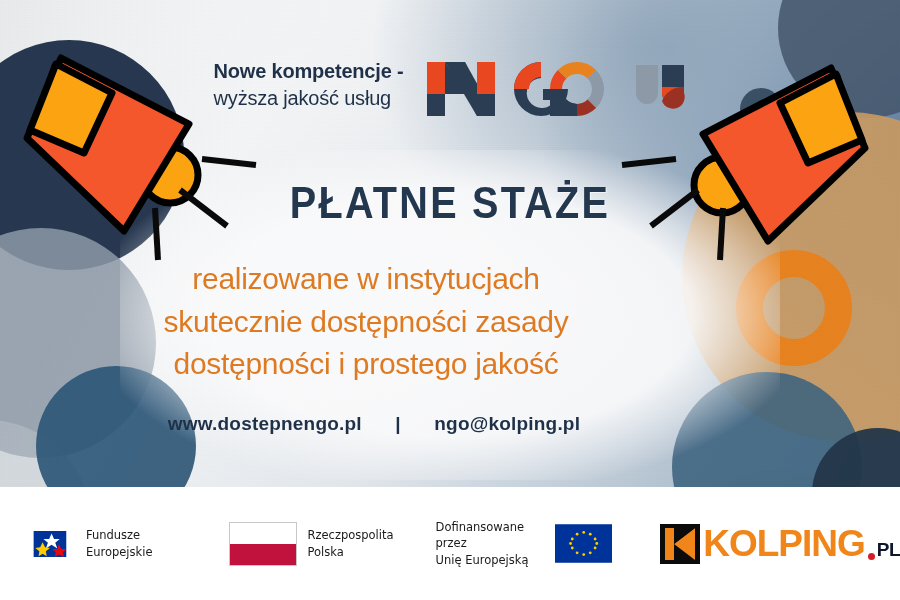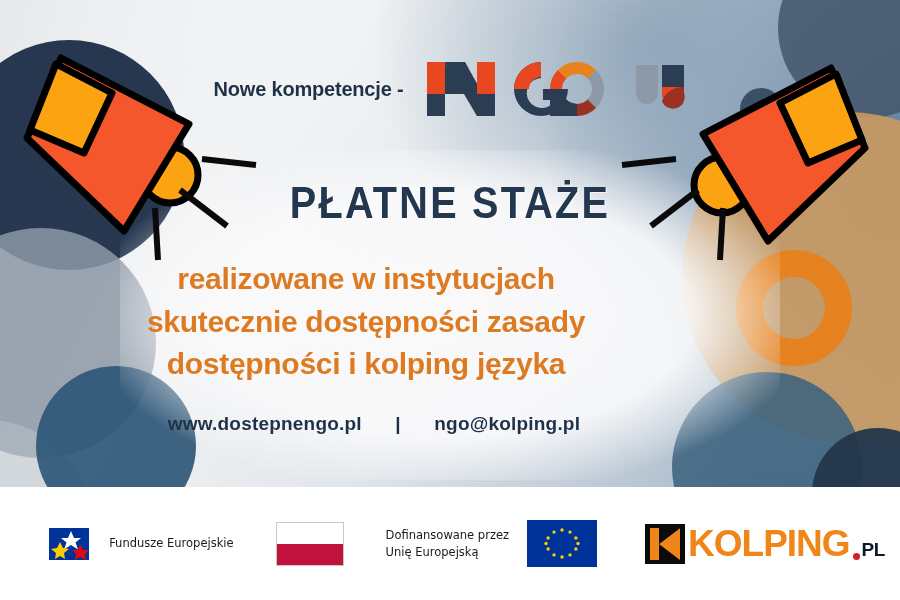--- a/index.html
+++ b/index.html
@@ -46,41 +46,41 @@
   }
   .veil {
     position:absolute; left:120px; top:150px; width:660px; height:330px;
     background:radial-gradient(ellipse at 50% 50%, rgba(250,250,251,.97) 0%, rgba(250,250,251,.9) 52%, rgba(250,250,251,0) 78%);
     pointer-events:none;
   }
 
   
   .header {
     position:absolute; left:0; top:58px; width:900px;
-    display:flex; align-items:center; justify-content:center; gap:22px;
+    display:flex; justify-content:center; gap:22px;
   }
   .tagline {
     color:#1f3149; font-weight:bold; font-size:20px; line-height:1.34;
     letter-spacing:-.2px; text-align:left;
   }
   .tagline .l2 { font-weight:normal; }
   .ngo-logo { display:flex; align-items:center; gap:9px; }
 
   
   .headline {
     position:absolute; left:0; top:178px; width:900px; text-align:center;
     color:#23384f; font-weight:bold; font-size:44px; letter-spacing:2.5px;
     transform:scaleX(.9); transform-origin:center;
     text-shadow:1px 1px 0 rgba(255,255,255,.6);
   }
 
   
   .body-copy {
     position:absolute; left:0; top:258px; width:732px; text-align:center;
-    color:#de7a22; font-weight:bold; font-size:30px; line-height:1.42;
+    color:#de7a22; font-weight:normal; font-size:30px; line-height:1.42;
     letter-spacing:-.3px;
   }
 
   
   .contact {
     position:absolute; left:0; top:413px; width:748px; text-align:center;
     color:#1f3149; font-weight:bold; font-size:19px; letter-spacing:.2px;
   }
   .contact .sep { display:inline-block; padding:0 28px; font-weight:bold; }
 
@@ -175,20 +175,21 @@
     <g transform="translate(130,0) scale(-1,1)" stroke="#0a0a0a" stroke-width="6">
       <line x1="62" y1="31" x2="116" y2="37"></line>
       <line x1="40" y1="62" x2="87" y2="98"></line>
       <line x1="15" y1="80" x2="18" y2="132"></line>
     </g>
   </svg>
 
   <div class="header">
     <div class="tagline">
       <div class="l1">Nowe kompetencje -</div>
+      <div class="l2">wyższa jakość usług</div>
     </div>
 
     <div class="ngo-logo">
       <svg width="200" height="62" viewBox="0 0 200 62">
 
         <polygon points="2,4 20,4 20,36 2,36" fill="#e8471f"></polygon>
         <polygon points="2,36 20,36 20,58 2,58" fill="#2b3d52"></polygon>
         <polygon points="20,4 40,4 52,30 52,4 70,4 70,30 52,30" fill="#e8471f"></polygon>
         <polygon points="20,36 52,36 70,36 70,58 52,58 40,34 20,4 20,36" fill="#2b3d52"></polygon>
         <polygon points="20,4 40,4 70,58 52,58" fill="#2b3d52"></polygon>
@@ -216,21 +217,21 @@
         <path d="M50 24 a22 22 0 0 0 -22 14 a11 11 0 0 0 22 -8 Z" fill="#9b3122"></path>
       </svg>
     </div>
   </div>
 
   <div class="headline">PŁATNE STAŻE</div>
 
   <div class="body-copy">
     <div>realizowane w instytucjach</div>
     <div>skutecznie dostępności zasady</div>
-    <div>dostępności i kolping języka</div>
+    <div>dostępności i prostego jakość</div>
   </div>
 
   <div class="contact">
     <span>www.dostepnengo.pl</span>
     <span class="sep">|</span>
     <span>ngo@kolping.pl</span>
   </div>
 
   <div class="footer">
 
@@ -244,20 +245,24 @@
       </svg>
       <div class="fund-text">
         <div>Fundusze Europejskie</div>
       </div>
     </div>
 
     <div class="fund-block fb-2">
       <div class="pl-flag">
         <div class="w"></div>
         <div class="r"></div>
+      </div>
+      <div class="fund-text">
+        <div>Rzeczpospolita</div>
+        <div>Polska</div>
       </div>
     </div>
 
     <div class="fund-block fb-3">
       <div class="fund-text">
         <div>Dofinansowane przez</div>
         <div>Unię Europejską</div>
       </div>
       <svg width="70" height="47" viewBox="0 0 70 47">
         <rect x="0" y="0" width="70" height="47" fill="#003399"></rect>

